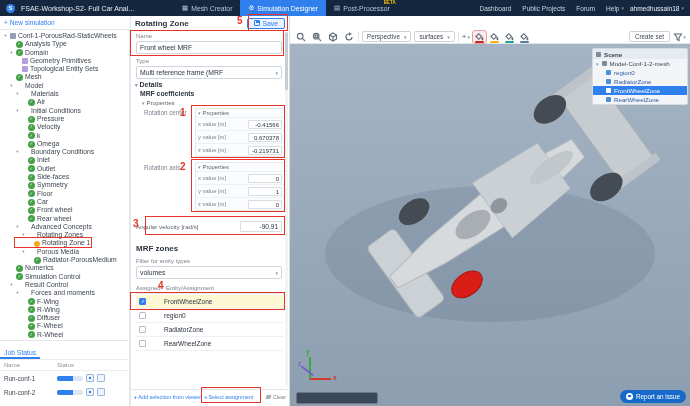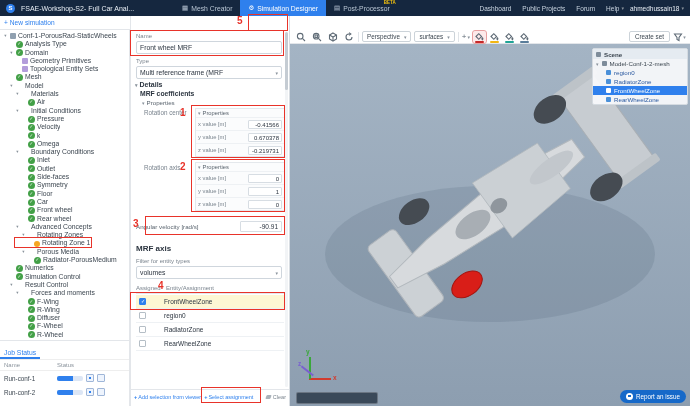--- a/index.html
+++ b/index.html
@@ -430,20 +430,27 @@
           <span class="progress">
             <i></i>
           </span>
           <span class="job-btn b1"></span>
           <span class="job-btn b2"></span>
         </div>
       </div>
   </section>
 
   <section class="mid-panel">
+    <div class="mid-header">
+      <span class="mid-title">Rotating Zone</span>
+      <span class="save-btn">
+        <span class="save-icon"></span>
+        <span>Save</span>
+      </span>
+    </div>
 
     <span class="f-label lbl-name">Name</span>
     <div class="inp inp-name">
         <span>Front wheel MRF</span>
       </div>
 
     <span class="f-label lbl-type">Type</span>
     <div class="inp sel-type">
       <span>Multi reference frame (MRF</span>
         <span class="dcaret">▾</span>
@@ -506,21 +513,21 @@
           </div>
         </div>
     </div>
 
     <div class="av-row">
       <span class="av-label">Angular velocity [rad/s]</span>
       <span class="av-value">-90.91</span>
     </div>
 
     <div class="sec-hdr hdr-zones">
-        <span>MRF axis</span>
+        <span>MRF zones</span>
       </div>
     <span class="f-label lbl-filter">Filter for entity types</span>
     <div class="inp sel-filter">
       <span>volumes</span>
         <span class="dcaret">▾</span>
     </div>
 
     <div class="tbl-head">
       <span class="th-assigned">Assigned</span>
       <span>Entity/Assignment</span>

